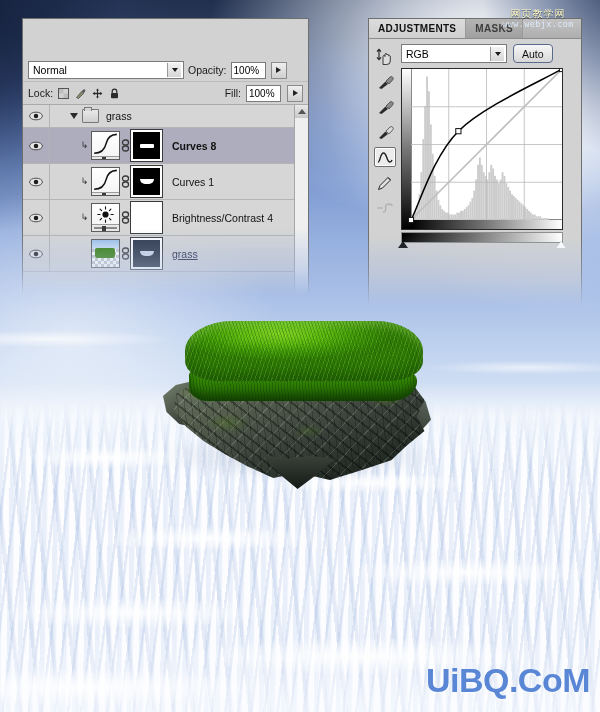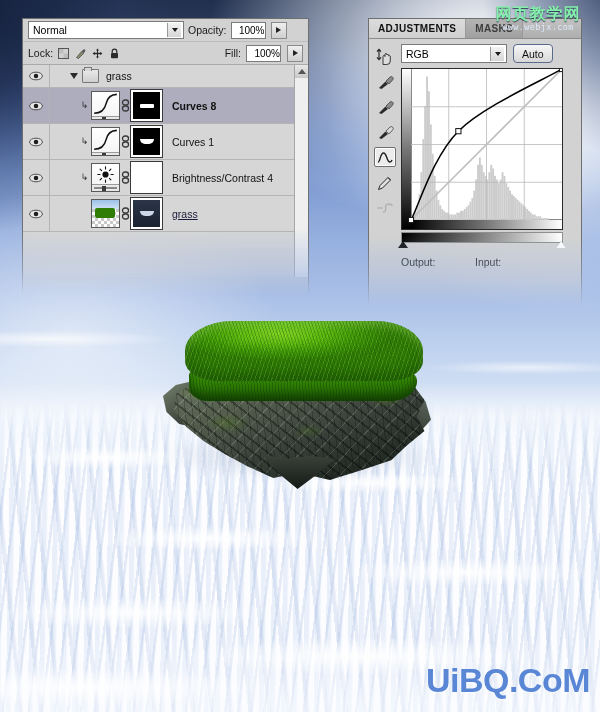--- a/index.html
+++ b/index.html
@@ -181,35 +181,35 @@
   }
   .tab.active{background:linear-gradient(180deg,#dcdcdc,#cfcfcf);color:#111;}
   .panel-menu{
     position:absolute;right:4px;top:3px;width:17px;height:13px;
     display:flex;align-items:center;gap:1px;
   }
   .pm-tri{width:0;height:0;border-left:4px solid #3a3a3a;border-top:3px solid transparent;border-bottom:3px solid transparent;}
   .pm-lines{display:flex;flex-direction:column;gap:1.5px;}
   .pm-lines i{display:block;width:11px;height:1.5px;background:#3a3a3a;}
 
-  .row-mode{height:22px;display:flex;align-items:center;padding:0 5px;gap:4px;border-bottom:1px solid #bdbdbd;}
+  .row-mode{height:22px;display:flex;align-items:center;padding:0 5px;gap:4px;border-bottom:1px solid #bdbdbd;margin-top:40px;}
   .combo{
     height:16px;background:#fff;border:1px solid #7b7b7b;display:flex;align-items:center;
     font-size:10.5px;padding:0 2px 0 4px;position:relative;color:#000;
   }
   .combo .cv{flex:1;}
   .combo .arrowbox{
     width:13px;height:14px;display:flex;align-items:center;justify-content:center;
     background:linear-gradient(180deg,#f2f2f2,#d6d6d6);border-left:1px solid #9a9a9a;
   }
   .caret{width:0;height:0;border-left:3.5px solid transparent;border-right:3.5px solid transparent;border-top:4px solid #1a1a1a;}
   .lbl{font-size:10.5px;color:#1a1a1a;white-space:nowrap;}
   .numbox{
     width:31px;height:15px;background:#fff;border:1px solid #7b7b7b;
-    font-size:10px;display:flex;align-items:center;justify-content:flex-end;padding-left:2px;color:#000;
+    font-size:10px;display:flex;align-items:center;justify-content:flex-start;padding-left:2px;color:#000;
   }
   .stepper{
     width:14px;height:15px;background:linear-gradient(180deg,#efefef,#cfcfcf);
     border:1px solid #8b8b8b;display:flex;align-items:center;justify-content:center;margin-left:1px;
   }
   .stepper .tri-r{width:0;height:0;border-top:3.5px solid transparent;border-bottom:3.5px solid transparent;border-left:5px solid #222;}
 
   .row-lock{height:22px;display:flex;align-items:center;padding:0 5px;gap:5px;border-bottom:1px solid #a9a9a9;}
   .lock-icons{display:flex;align-items:center;gap:6px;}
   .li{width:11px;height:11px;display:block;}
@@ -330,21 +330,21 @@
   .knob-w{position:absolute;right:-4px;top:8px;width:0;height:0;border-left:5px solid transparent;border-right:5px solid transparent;border-bottom:7px solid #fff;filter:drop-shadow(0 0 .5px #777);}
   .io-row{display:flex;margin-top:13px;font-size:10.5px;color:#1a1a1a;}
   .io-row .o{width:74px;}
 
   
   #wm-top{
     position:absolute;right:6px;top:6px;width:112px;height:26px;
     display:flex;flex-direction:column;align-items:center;justify-content:center;
     color:#cfe0f5;line-height:1.05;
   }
-  #wm-top .cn{font-size:16px;font-weight:bold;letter-spacing:1px;color:#86efac;text-shadow:0 1px 1px rgba(20,30,60,.8);}
+  #wm-top .cn{font-size:10px;font-weight:normal;letter-spacing:1px;color:#fef9c3;text-shadow:0 1px 1px rgba(20,30,60,.8);}
   #wm-top .en{font-size:8.5px;letter-spacing:.4px;color:#dce8f8;font-family:"DejaVu Sans Mono", monospace;}
   #wm-bottom{
     position:absolute;right:10px;bottom:12px;
     font-size:34px;font-weight:bold;color:#5a86d6;letter-spacing:-.5px;
     text-shadow:0 1px 2px rgba(255,255,255,.85);
     font-family:"Liberation Sans", sans-serif;
   }
 </style>
 </head>
 <body>
@@ -776,24 +776,20 @@
                 <rect x="6.40" y="148.40" width="5.2" height="5.2" fill="#fff" stroke="#111" stroke-width="1"></rect>
                 <rect x="53.77" y="59.58" width="5.2" height="5.2" fill="#fff" stroke="#111" stroke-width="1"></rect>
                 <rect x="157.40" y="-2.60" width="5.2" height="5.2" fill="#fff" stroke="#111" stroke-width="1"></rect>
               </g>
           </svg>
         </div>
         <div class="slider-bar">
           <div class="knob-b"></div>
           <div class="knob-w"></div>
         </div>
-        <div class="io-row">
-          <span class="o">Output:</span>
-          <span>Input:</span>
-        </div>
       </div>
     </div>
   </div>
 </div>
 
 <div id="wm-top">
   <div class="cn">网页教学网</div>
   <div class="en">www.webjx.com</div>
 </div>
 <div id="wm-bottom">UiBQ.CoM</div>

